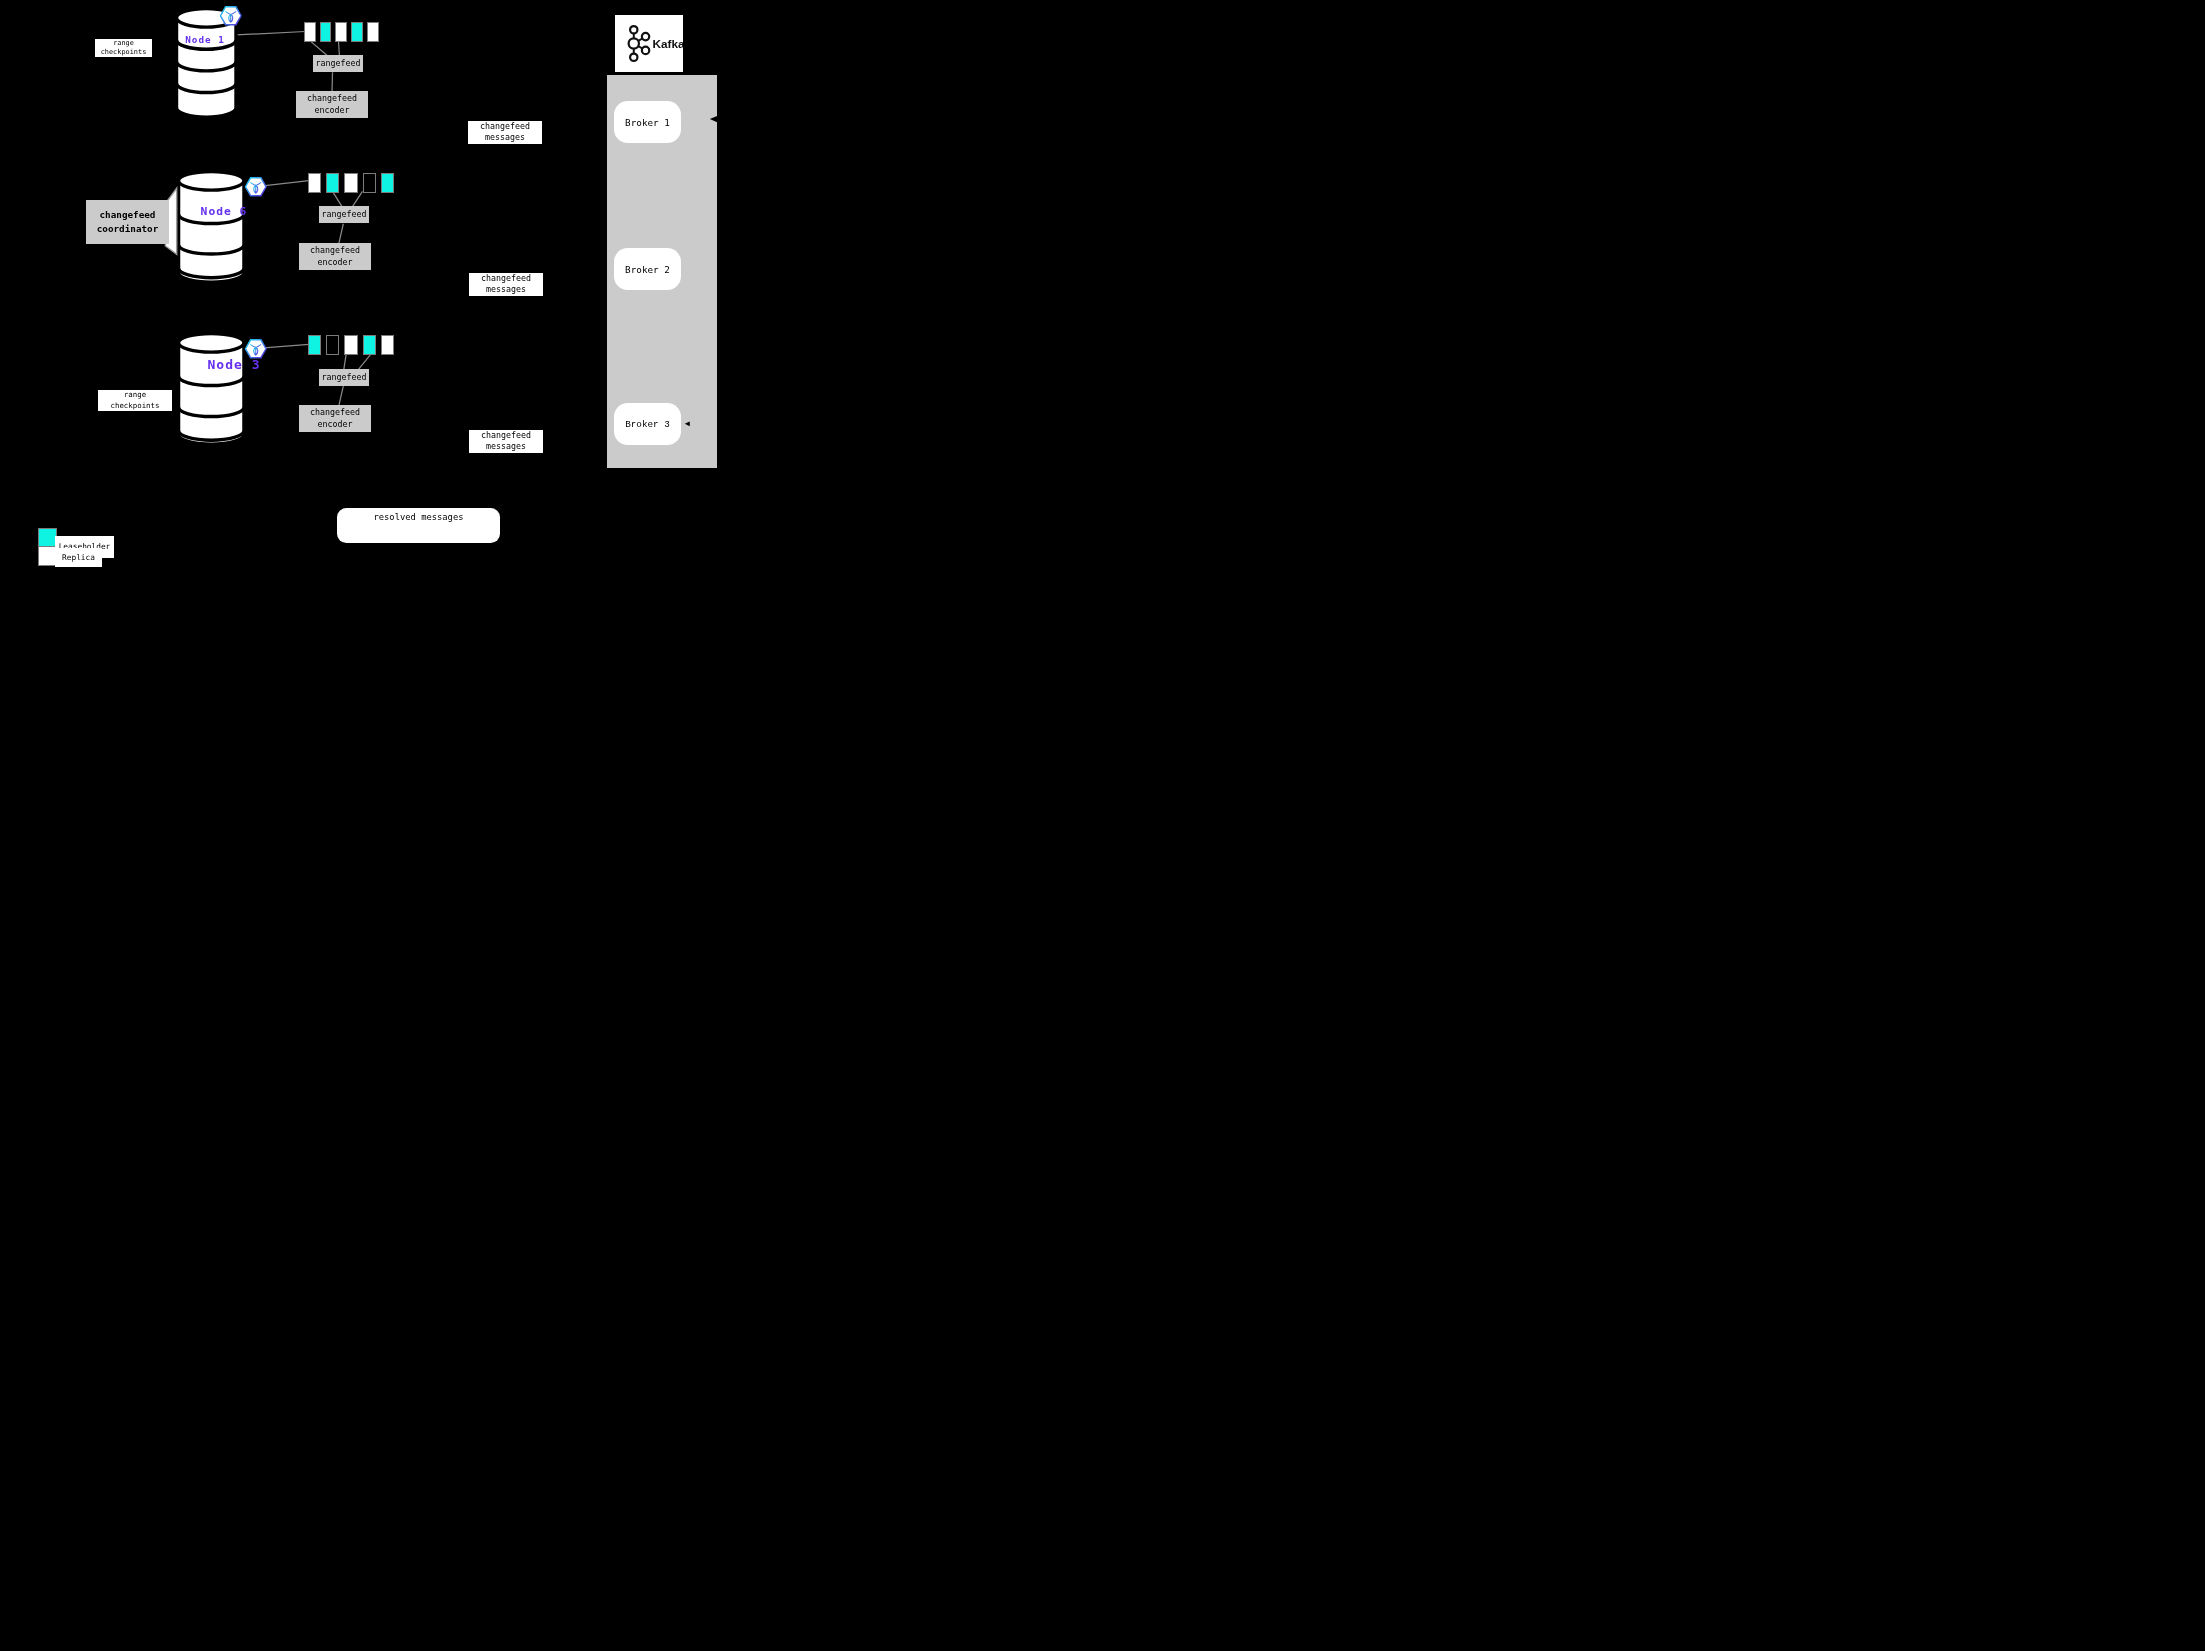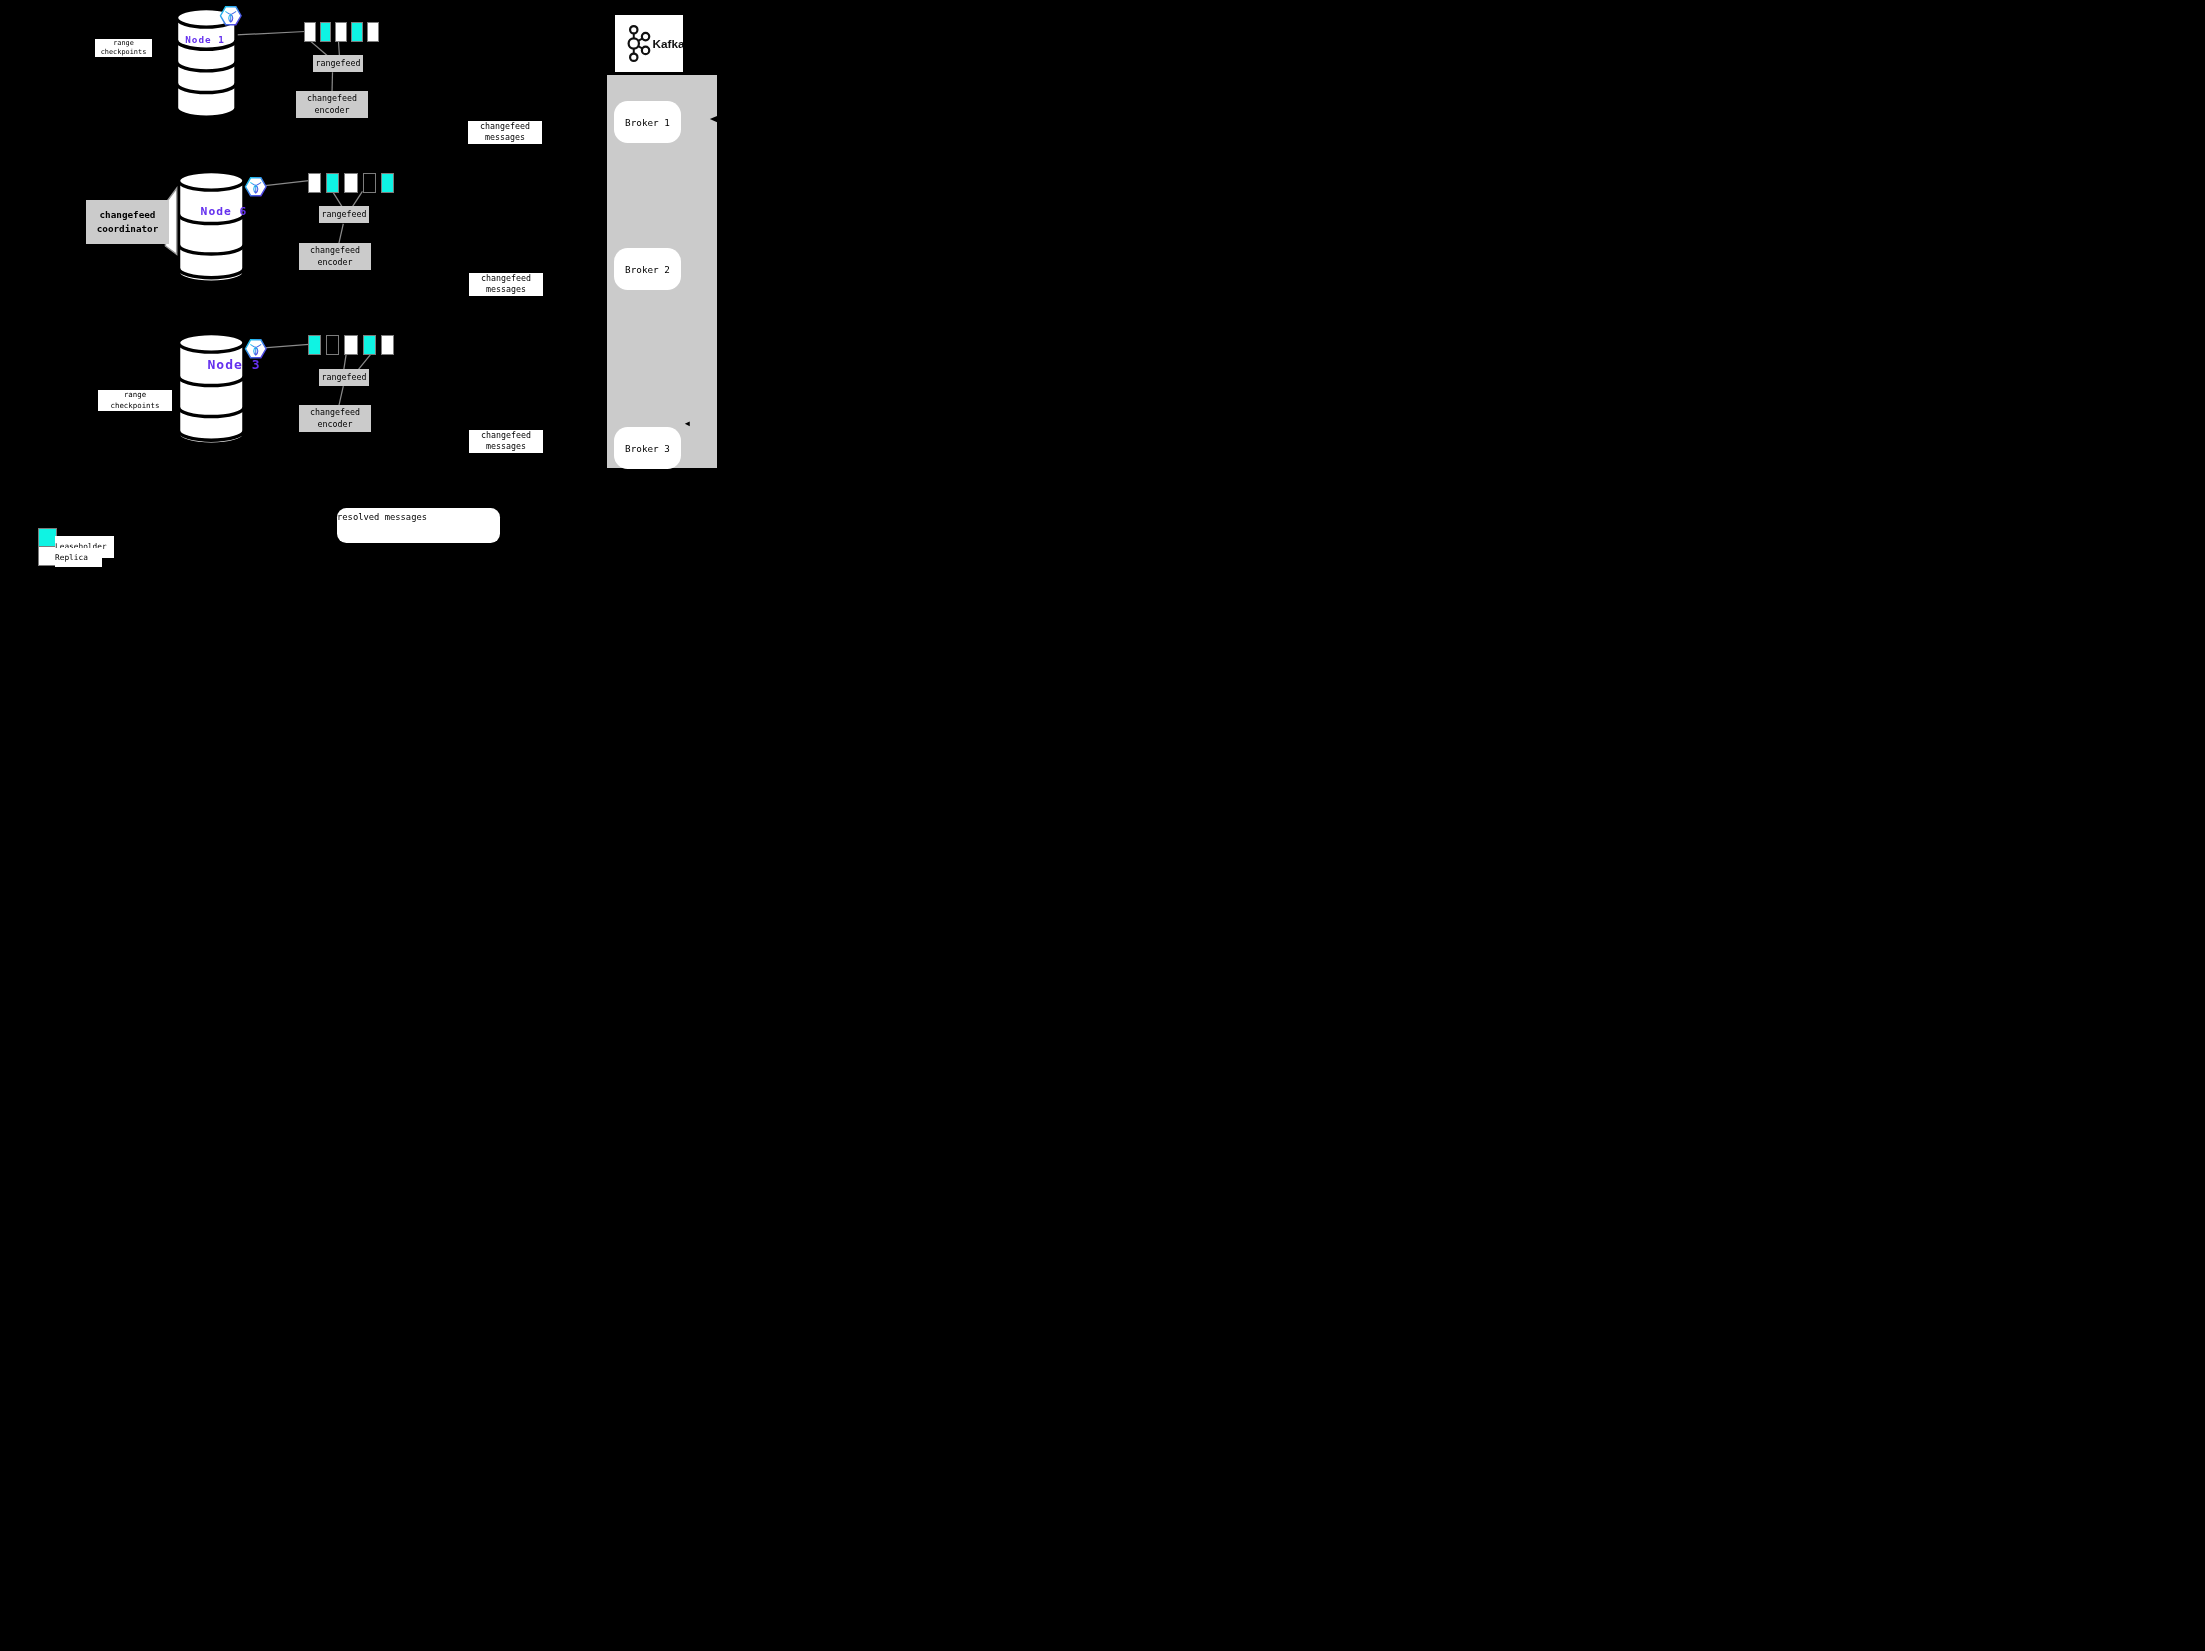--- a/index.html
+++ b/index.html
@@ -2,21 +2,21 @@
 <html style="font-size:7.8px"><head>
 <meta charset="utf-8">
 <style>
   html,body{margin:0;padding:0;}
   body{
     width:769px;height:576px;position:relative;overflow:hidden;
     background:#000;
     font-family:"DejaVu Sans Mono","Liberation Mono",monospace;
   }
   .abs{position:absolute;box-sizing:border-box;}
-  .whitebox{background:#fff;color:#000;text-align:left;}
+  .whitebox{background:#fff;color:#000;text-align:center;}
   .graybox{background:var(--gray-box);color:#000;text-align:center;}
   .lbl2{display:flex;flex-direction:column;justify-content:center;align-items:center;}
   .lbl2 span{display:block;white-space:nowrap;}
 
   
   .ranges-row{position:absolute;display:flex;}
   .ranges-row.n1{gap:3.9px;}
   .ranges-row.n2,.ranges-row.n3{gap:4.9px;}
   .range{height:18px;border:1.2px solid var(--range-border);}
   .ranges-row.n1 .range{width:9.8px;}
@@ -79,21 +79,21 @@
   </g>
   <text x="76" y="67" font-family="Liberation Sans, sans-serif" font-weight="bold" font-size="24" fill="#111">Kafka</text>
 </svg>
 
 <div class="broker" style="top:101px;">
     <span>Broker 1</span>
   </div>
 <div class="broker" style="top:248px;">
     <span>Broker 2</span>
   </div>
-<div class="broker" style="top:427px;">
+<div class="broker" style="top:403px;font-family:Liberation Mono, monospace;">
     <span>Broker 3</span>
   </div>
 
 <svg class="abs" style="left:677px;top:98px;" width="49" height="343" viewBox="1380 200 100 700">
   <polygon points="1447,243 1463,236 1463,250" fill="#000"></polygon>
   <polygon points="1396,865 1406,860 1406,870" fill="#000"></polygon>
 </svg>
 
 <svg class="abs" style="left:172px;top:2.9px;" width="69" height="120" viewBox="350 6 140 244">
   <path d="M359,36 L359,219 A60.5,19 0 0 0 480,219 L480,36" fill="#fff" stroke="#000" stroke-width="7"></path>

